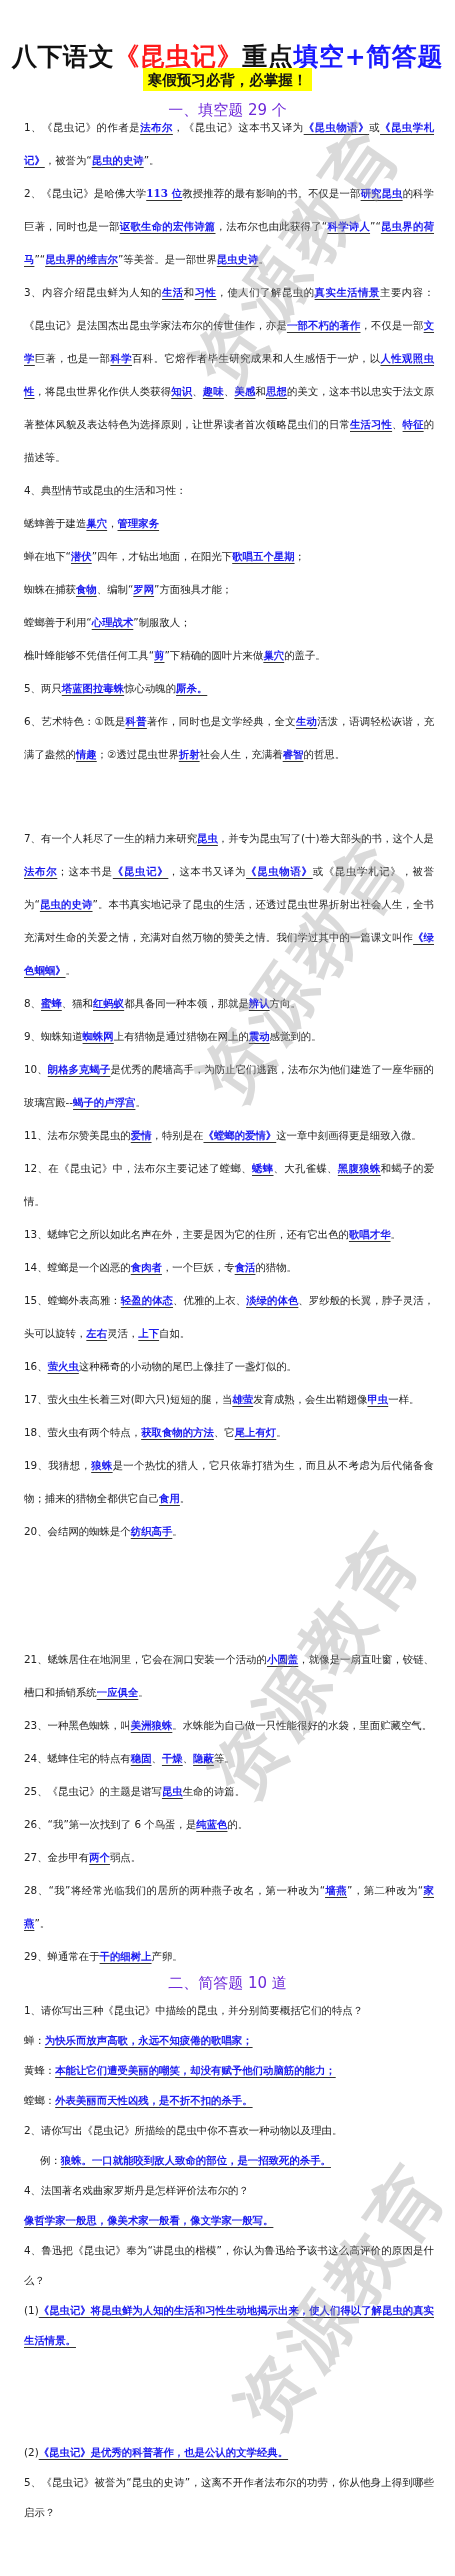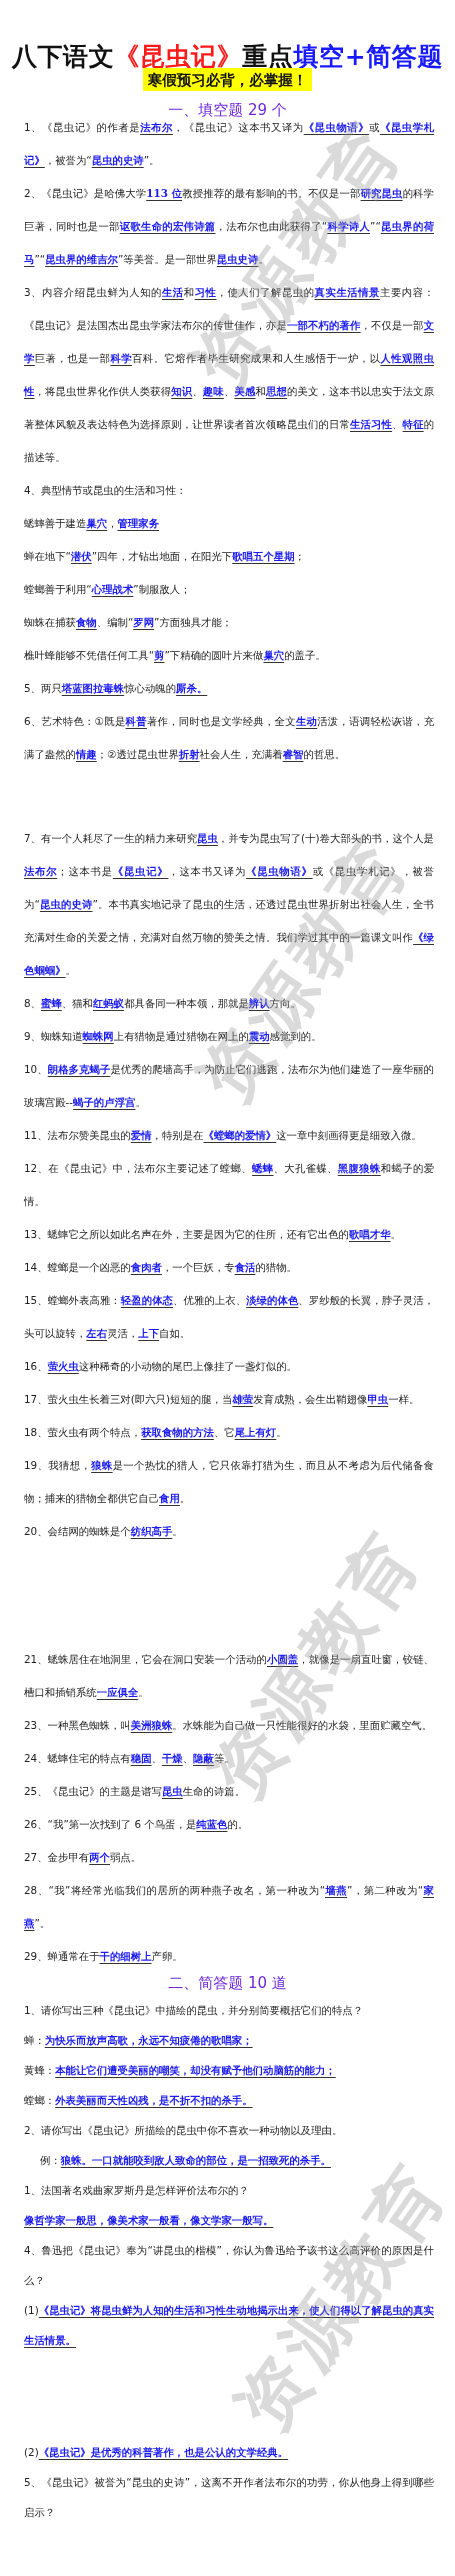--- a/index.html
+++ b/index.html
@@ -40,22 +40,22 @@
     <span class="subtitle">寒假预习必背，必掌握！</span>
   </div>
   <div class="section-head" style="top:100px">一、填空题 29 个</div>
   <div id="paras" style="position: absolute; top: 111px; left: 0px; width: 455px;">
       <div class="para" style="position: relative; left: 24px;"><span>1、《昆虫记》的作者是</span><span class="ans">法布尔</span><span>，《昆虫记》这本书又译为</span><span class="ans">《昆虫物语》</span><span>或</span><span class="ans">《昆虫学札记》</span><span>，被誉为“</span><span class="ans">昆虫的史诗</span><span>”。</span></div>
       <div class="para" style="position: relative; left: 24px;"><span>2、《昆虫记》是哈佛大学</span><span class="ans">113 位</span><span>教授推荐的最有影响的书。不仅是一部</span><span class="ans">研究昆虫</span><span>的科学巨著，同时也是一部</span><span class="ans">讴歌生命的宏伟诗篇</span><span>，法布尔也由此获得了“</span><span class="ans">科学诗人</span><span>”“</span><span class="ans">昆虫界的荷马</span><span>”“</span><span class="ans">昆虫界的维吉尔</span><span>”等美誉。是一部世界</span><span class="ans">昆虫史诗</span><span>。</span></div>
       <div class="para" style="position: relative; left: 24px;"><span>3、内容介绍昆虫鲜为人知的</span><span class="ans">生活</span><span>和</span><span class="ans">习性</span><span>，使人们了解昆虫的</span><span class="ans">真实生活情景</span><span>主要内容：《昆虫记》是法国杰出昆虫学家法布尔的传世佳作，亦是</span><span class="ans">一部不朽的著作</span><span>，不仅是一部</span><span class="ans">文学</span><span>巨著，也是一部</span><span class="ans">科学</span><span>百科。它熔作者毕生研究成果和人生感悟于一炉，以</span><span class="ans">人性观照虫性</span><span>，将昆虫世界化作供人类获得</span><span class="ans">知识</span><span>、</span><span class="ans">趣味</span><span>、</span><span class="ans">美感</span><span>和</span><span class="ans">思想</span><span>的美文，这本书以忠实于法文原著整体风貌及表达特色为选择原则，让世界读者首次领略昆虫们的日常</span><span class="ans">生活习性</span><span>、</span><span class="ans">特征</span><span>的描述等。</span></div>
       <div class="para" style="position: relative; left: 24px;"><span>4、典型情节或昆虫的生活和习性：</span></div>
       <div class="para" style="position: relative; left: 24px;"><span>蟋蟀善于建造</span><span class="ans">巢穴</span><span>，</span><span class="ans">管理家务</span></div>
       <div class="para" style="position: relative; left: 24px;"><span>蝉在地下“</span><span class="ans">潜伏</span><span>”四年，才钻出地面，在阳光下</span><span class="ans">歌唱五个星期</span><span>；</span></div>
+      <div class="para" style="position: relative; left: 24px;"><span>蜘蛛在捕获</span><span class="ans">食物</span><span>、编制“</span><span class="ans">罗网</span><span>”方面独具才能；</span></div>
       <div class="para" style="position: relative; left: 24px;"><span>螳螂善于利用“</span><span class="ans">心理战术</span><span>”制服敌人；</span></div>
-      <div class="para" style="position: relative; left: 24px;"><span>蜘蛛在捕获</span><span class="ans">食物</span><span>、编制“</span><span class="ans">罗网</span><span>”方面独具才能；</span></div>
       <div class="para" style="position: relative; left: 24px;"><span>樵叶蜂能够不凭借任何工具“</span><span class="ans">剪</span><span>”下精确的圆叶片来做</span><span class="ans">巢穴</span><span>的盖子。</span></div>
       <div class="para" style="position: relative; left: 24px;"><span>5、两只</span><span class="ans">塔蓝图拉毒蛛</span><span>惊心动魄的</span><span class="ans">厮杀。</span></div>
       <div class="para" style="position: relative; left: 24px;"><span>6、艺术特色：①既是</span><span class="ans">科普</span><span>著作，同时也是文学经典，全文</span><span class="ans">生动</span><span>活泼，语调轻松诙谐，充满了盎然的</span><span class="ans">情趣</span><span>；②透过昆虫世界</span><span class="ans">折射</span><span>社会人生，充满着</span><span class="ans">睿智</span><span>的哲思。</span></div>
       <div style="height: 51px;"></div>
       <div class="para" style="position: relative; left: 24px;"><span>7、有一个人耗尽了一生的精力来研究</span><span class="ans">昆虫</span><span>，并专为昆虫写了(十)卷大部头的书，这个人是</span><span class="ans">法布尔</span><span>；这本书是</span><span class="ans">《昆虫记》</span><span>，这本书又译为</span><span class="ans">《昆虫物语》</span><span>或《昆虫学札记》，被誉为“</span><span class="ans">昆虫的史诗</span><span>”。本书真实地记录了昆虫的生活，还透过昆虫世界折射出社会人生，全书充满对生命的关爱之情，充满对自然万物的赞美之情。我们学过其中的一篇课文叫作</span><span class="ans">《绿色蝈蝈》</span><span>。</span></div>
       <div class="para" style="position: relative; left: 24px;"><span>8、</span><span class="ans">蜜蜂</span><span>、猫和</span><span class="ans">红蚂蚁</span><span>都具备同一种本领，那就是</span><span class="ans">辨认</span><span>方向。</span></div>
       <div class="para" style="position: relative; left: 24px;"><span>9、蜘蛛知道</span><span class="ans">蜘蛛网</span><span>上有猎物是通过猎物在网上的</span><span class="ans">震动</span><span>感觉到的。</span></div>
       <div class="para" style="position: relative; left: 24px;"><span>10、</span><span class="ans">朗格多克蝎子</span><span>是优秀的爬墙高手，为防止它们逃跑，法布尔为他们建造了一座华丽的玻璃宫殿--</span><span class="ans">蝎子的卢浮宫</span><span>。</span></div>
       <div class="para" style="position: relative; left: 24px;"><span>11、法布尔赞美昆虫的</span><span class="ans">爱情</span><span>，特别是在</span><span class="ans">《螳螂的爱情》</span><span>这一章中刻画得更是细致入微。</span></div>
       <div class="para" style="position: relative; left: 24px;"><span>12、在《昆虫记》中，法布尔主要记述了螳螂、</span><span class="ans">蟋蟀</span><span>、大孔雀蝶、</span><span class="ans">黑腹狼蛛</span><span>和蝎子的爱情。</span></div>
@@ -76,21 +76,21 @@
       <div class="para" style="position: relative; left: 24px;"><span>27、金步甲有</span><span class="ans">两个</span><span>弱点。</span></div>
       <div class="para" style="position: relative; left: 24px;"><span>28、“我”将经常光临我们的居所的两种燕子改名，第一种改为“</span><span class="ans">墙燕</span><span>”，第二种改为“</span><span class="ans">家燕</span><span>”。</span></div>
       <div class="para" style="position: relative; left: 24px;"><span>29、蝉通常在于</span><span class="ans">干的细树上</span><span>产卵。</span></div>
       <div class="section-head" style="position: relative; top: 0px; margin: 0px;">二、简答题 10 道</div>
       <div class="para tight" style="position: relative; left: 24px;"><span>1、请你写出三种《昆虫记》中描绘的昆虫，并分别简要概括它们的特点？</span></div>
       <div class="para tight" style="position: relative; left: 24px;"><span>蝉：</span><span class="ans">为快乐而放声高歌，永远不知疲倦的歌唱家；</span></div>
       <div class="para tight" style="position: relative; left: 24px;"><span>黄蜂：</span><span class="ans">本能让它们遭受美丽的嘲笑，却没有赋予他们动脑筋的能力；</span></div>
       <div class="para tight" style="position: relative; left: 24px;"><span>螳螂：</span><span class="ans">外表美丽而天性凶残，是不折不扣的杀手。</span></div>
       <div class="para tight" style="position: relative; left: 24px;"><span>2、请你写出《昆虫记》所描绘的昆虫中你不喜欢一种动物以及理由。</span></div>
       <div class="para tight" style="position: relative; left: 40px;"><span>例：</span><span class="ans">狼蛛。一口就能咬到敌人致命的部位，是一招致死的杀手。</span></div>
-      <div class="para tight" style="position: relative; left: 24px;"><span>1、法国著名戏曲家罗斯丹是怎样评价法布尔的？</span></div>
+      <div class="para tight" style="position: relative; left: 24px;"><span>4、法国著名戏曲家罗斯丹是怎样评价法布尔的？</span></div>
       <div class="para tight" style="position: relative; left: 24px;"><span class="ans">像哲学家一般思，像美术家一般看，像文学家一般写。</span></div>
       <div class="para tight" style="position: relative; left: 24px;"><span>4、鲁迅把《昆虫记》奉为“讲昆虫的楷模”，你认为鲁迅给予该书这么高评价的原因是什么？</span></div>
       <div class="para tight" style="position: relative; left: 24px;"><span>(1)</span><span class="ans">《昆虫记》将昆虫鲜为人知的生活和习性生动地揭示出来，使人们得以了解昆虫的真实生活情景。</span></div>
       <div style="height: 82px;"></div>
       <div class="para tight" style="position: relative; left: 24px;"><span>(2)</span><span class="ans">《昆虫记》是优秀的科普著作，也是公认的文学经典。</span></div>
       <div class="para tight" style="position: relative; left: 24px;"><span>5、《昆虫记》被誉为“昆虫的史诗”，这离不开作者法布尔的功劳，你从他身上得到哪些启示？</span></div>
     </div>
 
   <div id="wm">
       <div class="watermark" style="left: 145px; top: 209px;">资源教育</div>

